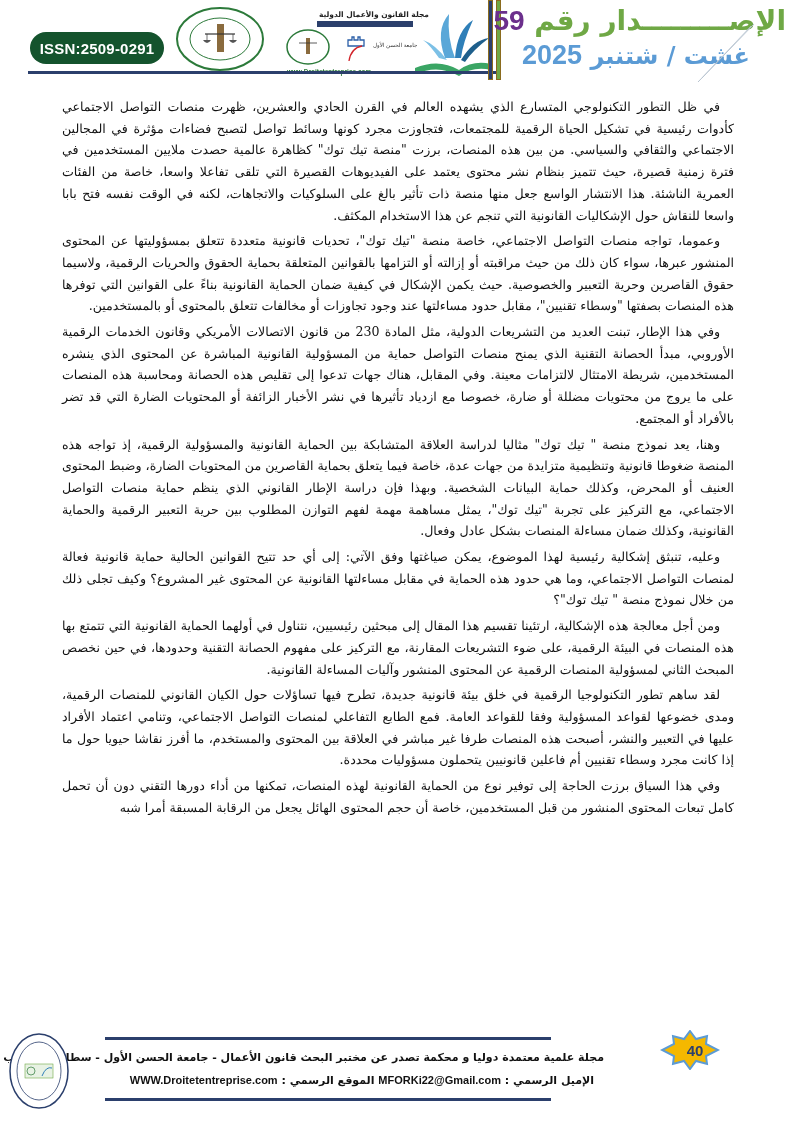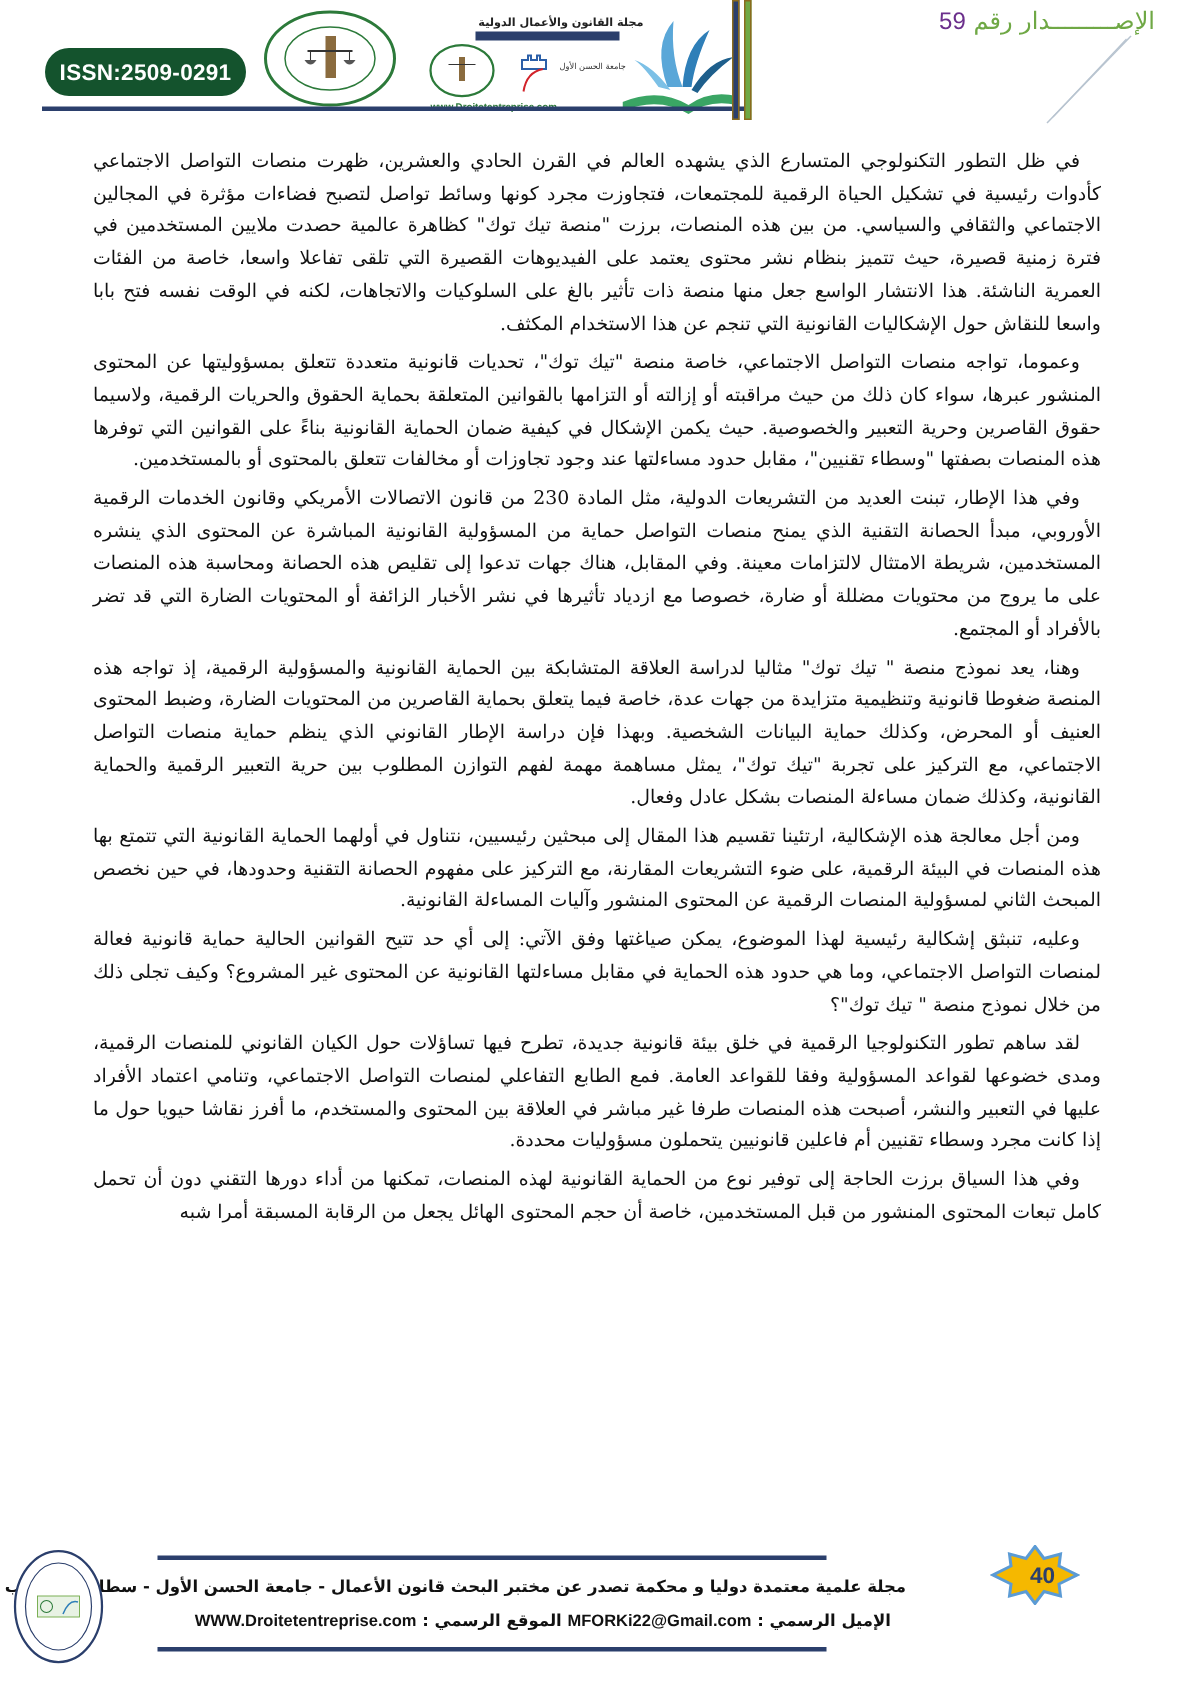--- a/index.html
+++ b/index.html
@@ -30,22 +30,22 @@
   }
   .journal-logo .jurl {
     position: absolute; left: 4px; top: 62px; font-family: "Liberation Sans", sans-serif;
     font-size: 6.5px; font-weight: bold; color: #2c7a3a;
   }
   .journal-logo .jbook { position: absolute; right: -8px; top: 4px; width: 76px; height: 66px; }
   .header-rule { position: absolute; left: 28px; top: 71px; width: 468px; height: 3px; background: #2b3f6c; }
   .vbar1 { position: absolute; left: 488px; top: 0; width: 5px; height: 80px; background: #2b3f6c; border: 1px solid #8a6b1e; }
   .vbar2 { position: absolute; left: 496px; top: 0; width: 5px; height: 80px; background: #6fa845; border: 1px solid #8a6b1e; }
   .issue-line {
-    position: absolute; right: 24px; top: 4px; direction: rtl; white-space: nowrap;
-    font-family: "DejaVu Sans", sans-serif; font-weight: normal; font-size: 16px; color: #6fa845;
+    position: absolute; right: 8px; top: 4px; direction: rtl; white-space: nowrap;
+    font-family: "DejaVu Sans", sans-serif; font-weight: bold; font-size: 28px; color: #6fa845;
   }
   .issue-line .num { color: #6b2f8c; font-family: "Liberation Sans", sans-serif; }
   .date-line {
     position: absolute; right: 44px; top: 40px; direction: rtl; white-space: nowrap;
     font-family: "DejaVu Sans", sans-serif; font-weight: bold; font-size: 24px; color: #5b9bd5;
   }
   .date-line .yr { font-family: "Liberation Sans", sans-serif; font-size: 27px; }
   .diag { position: absolute; left: 696px; top: 22px; width: 60px; height: 62px; }
 
   
@@ -120,33 +120,37 @@
   </div>
 
   <div class="header-rule"></div>
   <div class="vbar1"></div>
   <div class="vbar2"></div>
 
   <div class="issue-line">
     <span>الإصـــــــــدار رقم</span>
     <span class="num">59</span>
   </div>
+  <div class="date-line">
+    <span>غشت / شتنبر</span>
+    <span class="yr">2025</span>
+  </div>
   <svg class="diag" viewBox="0 0 60 62">
     <line x1="58" y1="2" x2="2" y2="60" stroke="#b8c4d0" stroke-width="1"></line>
     <line x1="55" y1="4" x2="6" y2="56" stroke="#b8c4d0" stroke-width="0.8"></line>
   </svg>
 </div>
 
 <div class="content">
   <p>في ظل التطور التكنولوجي المتسارع الذي يشهده العالم في القرن الحادي والعشرين، ظهرت منصات التواصل الاجتماعي كأدوات رئيسية في تشكيل الحياة الرقمية للمجتمعات، فتجاوزت مجرد كونها وسائط تواصل لتصبح فضاءات مؤثرة في المجالين الاجتماعي والثقافي والسياسي. من بين هذه المنصات، برزت "منصة تيك توك" كظاهرة عالمية حصدت ملايين المستخدمين في فترة زمنية قصيرة، حيث تتميز بنظام نشر محتوى يعتمد على الفيديوهات القصيرة التي تلقى تفاعلا واسعا، خاصة من الفئات العمرية الناشئة. هذا الانتشار الواسع جعل منها منصة ذات تأثير بالغ على السلوكيات والاتجاهات، لكنه في الوقت نفسه فتح بابا واسعا للنقاش حول الإشكاليات القانونية التي تنجم عن هذا الاستخدام المكثف.</p>
   <p>وعموما، تواجه منصات التواصل الاجتماعي، خاصة منصة "تيك توك"، تحديات قانونية متعددة تتعلق بمسؤوليتها عن المحتوى المنشور عبرها، سواء كان ذلك من حيث مراقبته أو إزالته أو التزامها بالقوانين المتعلقة بحماية الحقوق والحريات الرقمية، ولاسيما حقوق القاصرين وحرية التعبير والخصوصية. حيث يكمن الإشكال في كيفية ضمان الحماية القانونية بناءً على القوانين التي توفرها هذه المنصات بصفتها "وسطاء تقنيين"، مقابل حدود مساءلتها عند وجود تجاوزات أو مخالفات تتعلق بالمحتوى أو بالمستخدمين.</p>
   <p>وفي هذا الإطار، تبنت العديد من التشريعات الدولية، مثل المادة 230 من قانون الاتصالات الأمريكي وقانون الخدمات الرقمية الأوروبي، مبدأ الحصانة التقنية الذي يمنح منصات التواصل حماية من المسؤولية القانونية المباشرة عن المحتوى الذي ينشره المستخدمين، شريطة الامتثال لالتزامات معينة. وفي المقابل، هناك جهات تدعوا إلى تقليص هذه الحصانة ومحاسبة هذه المنصات على ما يروج من محتويات مضللة أو ضارة، خصوصا مع ازدياد تأثيرها في نشر الأخبار الزائفة أو المحتويات الضارة التي قد تضر بالأفراد أو المجتمع.</p>
   <p>وهنا، يعد نموذج منصة " تيك توك" مثاليا لدراسة العلاقة المتشابكة بين الحماية القانونية والمسؤولية الرقمية، إذ تواجه هذه المنصة ضغوطا قانونية وتنظيمية متزايدة من جهات عدة، خاصة فيما يتعلق بحماية القاصرين من المحتويات الضارة، وضبط المحتوى العنيف أو المحرض، وكذلك حماية البيانات الشخصية. وبهذا فإن دراسة الإطار القانوني الذي ينظم حماية منصات التواصل الاجتماعي، مع التركيز على تجربة "تيك توك"، يمثل مساهمة مهمة لفهم التوازن المطلوب بين حرية التعبير الرقمية والحماية القانونية، وكذلك ضمان مساءلة المنصات بشكل عادل وفعال.</p>
+  <p>وعليه، تنبثق إشكالية رئيسية لهذا الموضوع، يمكن صياغتها وفق الآتي: إلى أي حد تتيح القوانين الحالية حماية قانونية فعالة لمنصات التواصل الاجتماعي، وما هي حدود هذه الحماية في مقابل مساءلتها القانونية عن المحتوى غير المشروع؟ وكيف تجلى ذلك من خلال نموذج منصة " تيك توك"؟</p>
   <p>ومن أجل معالجة هذه الإشكالية، ارتئينا تقسيم هذا المقال إلى مبحثين رئيسيين، نتناول في أولهما الحماية القانونية التي تتمتع بها هذه المنصات في البيئة الرقمية، على ضوء التشريعات المقارنة، مع التركيز على مفهوم الحصانة التقنية وحدودها، في حين نخصص المبحث الثاني لمسؤولية المنصات الرقمية عن المحتوى المنشور وآليات المساءلة القانونية.</p>
-  <p>وعليه، تنبثق إشكالية رئيسية لهذا الموضوع، يمكن صياغتها وفق الآتي: إلى أي حد تتيح القوانين الحالية حماية قانونية فعالة لمنصات التواصل الاجتماعي، وما هي حدود هذه الحماية في مقابل مساءلتها القانونية عن المحتوى غير المشروع؟ وكيف تجلى ذلك من خلال نموذج منصة " تيك توك"؟</p>
   <p>لقد ساهم تطور التكنولوجيا الرقمية في خلق بيئة قانونية جديدة، تطرح فيها تساؤلات حول الكيان القانوني للمنصات الرقمية، ومدى خضوعها لقواعد المسؤولية وفقا للقواعد العامة. فمع الطابع التفاعلي لمنصات التواصل الاجتماعي، وتنامي اعتماد الأفراد عليها في التعبير والنشر، أصبحت هذه المنصات طرفا غير مباشر في العلاقة بين المحتوى والمستخدم، ما أفرز نقاشا حيويا حول ما إذا كانت مجرد وسطاء تقنيين أم فاعلين قانونيين يتحملون مسؤوليات محددة.</p>
   <p>وفي هذا السياق برزت الحاجة إلى توفير نوع من الحماية القانونية لهذه المنصات، تمكنها من أداء دورها التقني دون أن تحمل كامل تبعات المحتوى المنشور من قبل المستخدمين، خاصة أن حجم المحتوى الهائل يجعل من الرقابة المسبقة أمرا شبه</p>
 </div>
 
 <div class="footer-rule top"></div>
 <div class="footer-l1">مجلة علمية معتمدة  دوليا و محكمة تصدر عن مختبر البحث قانون الأعمال - جامعة الحسن الأول - سطات - المغرب</div>
 <div class="footer-l2">
   <span>الإميل الرسمي :</span>
   <span class="ltr">MFORKi22@Gmail.com</span>
   <span>الموقع الرسمي :</span>

